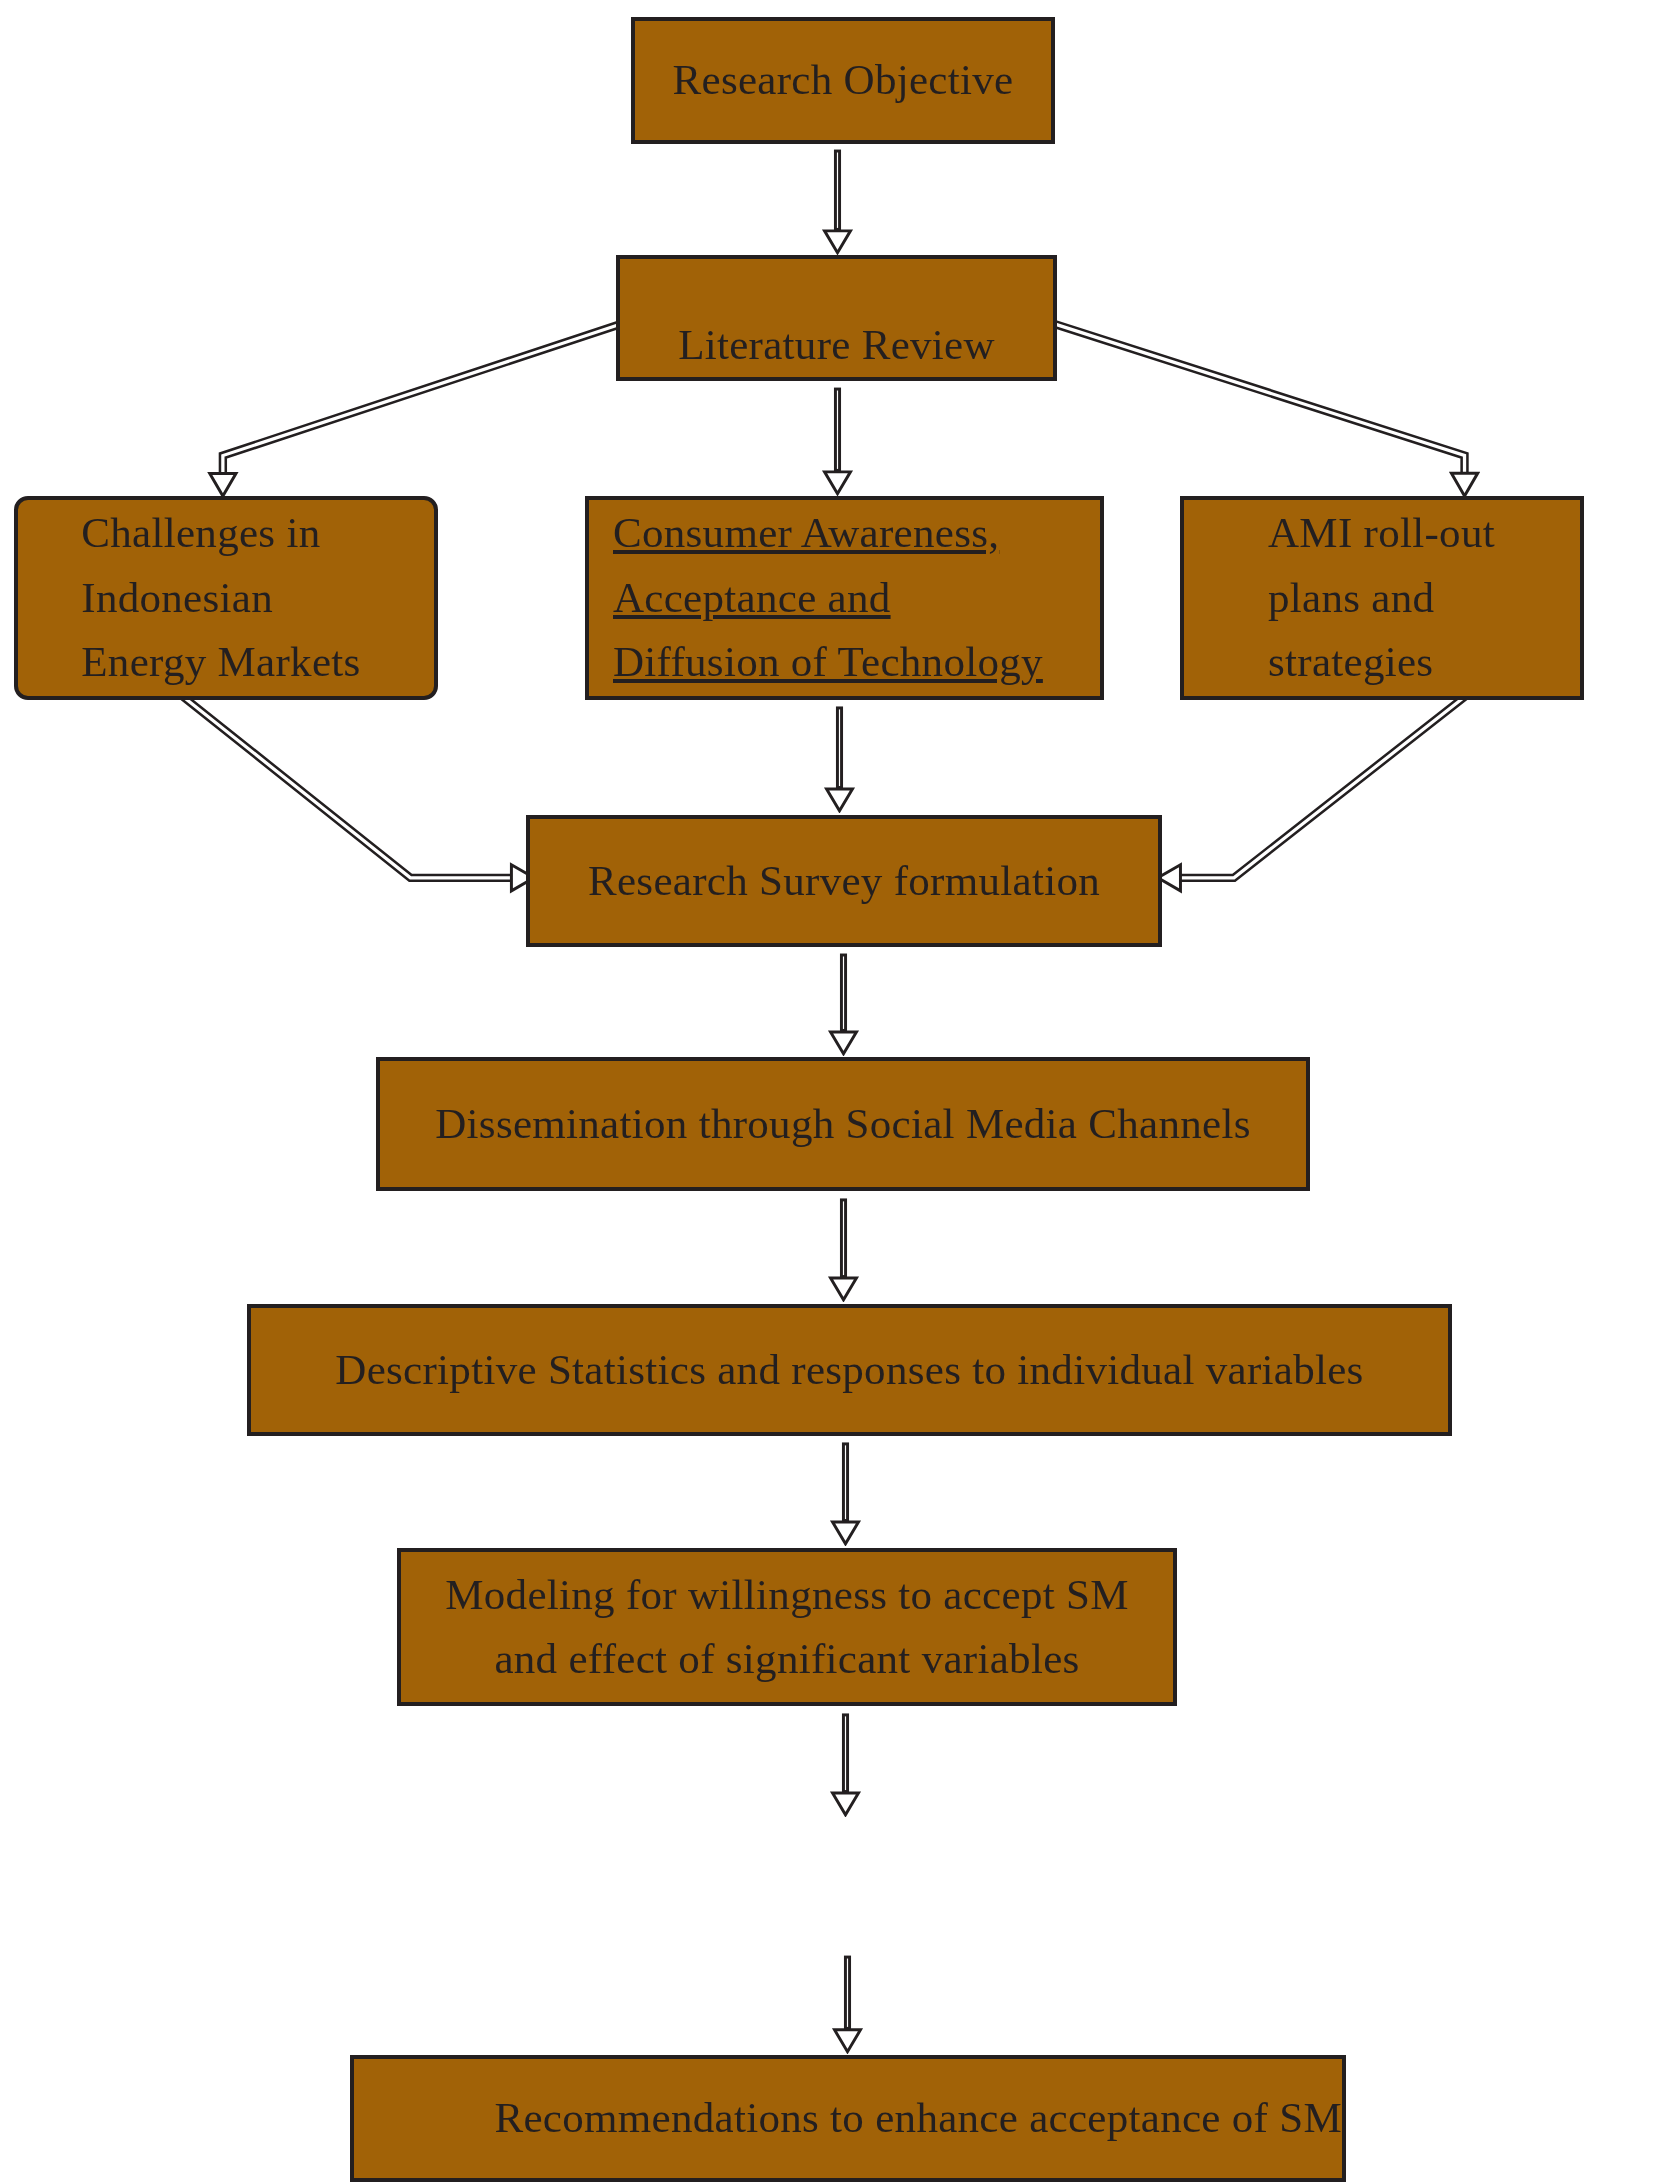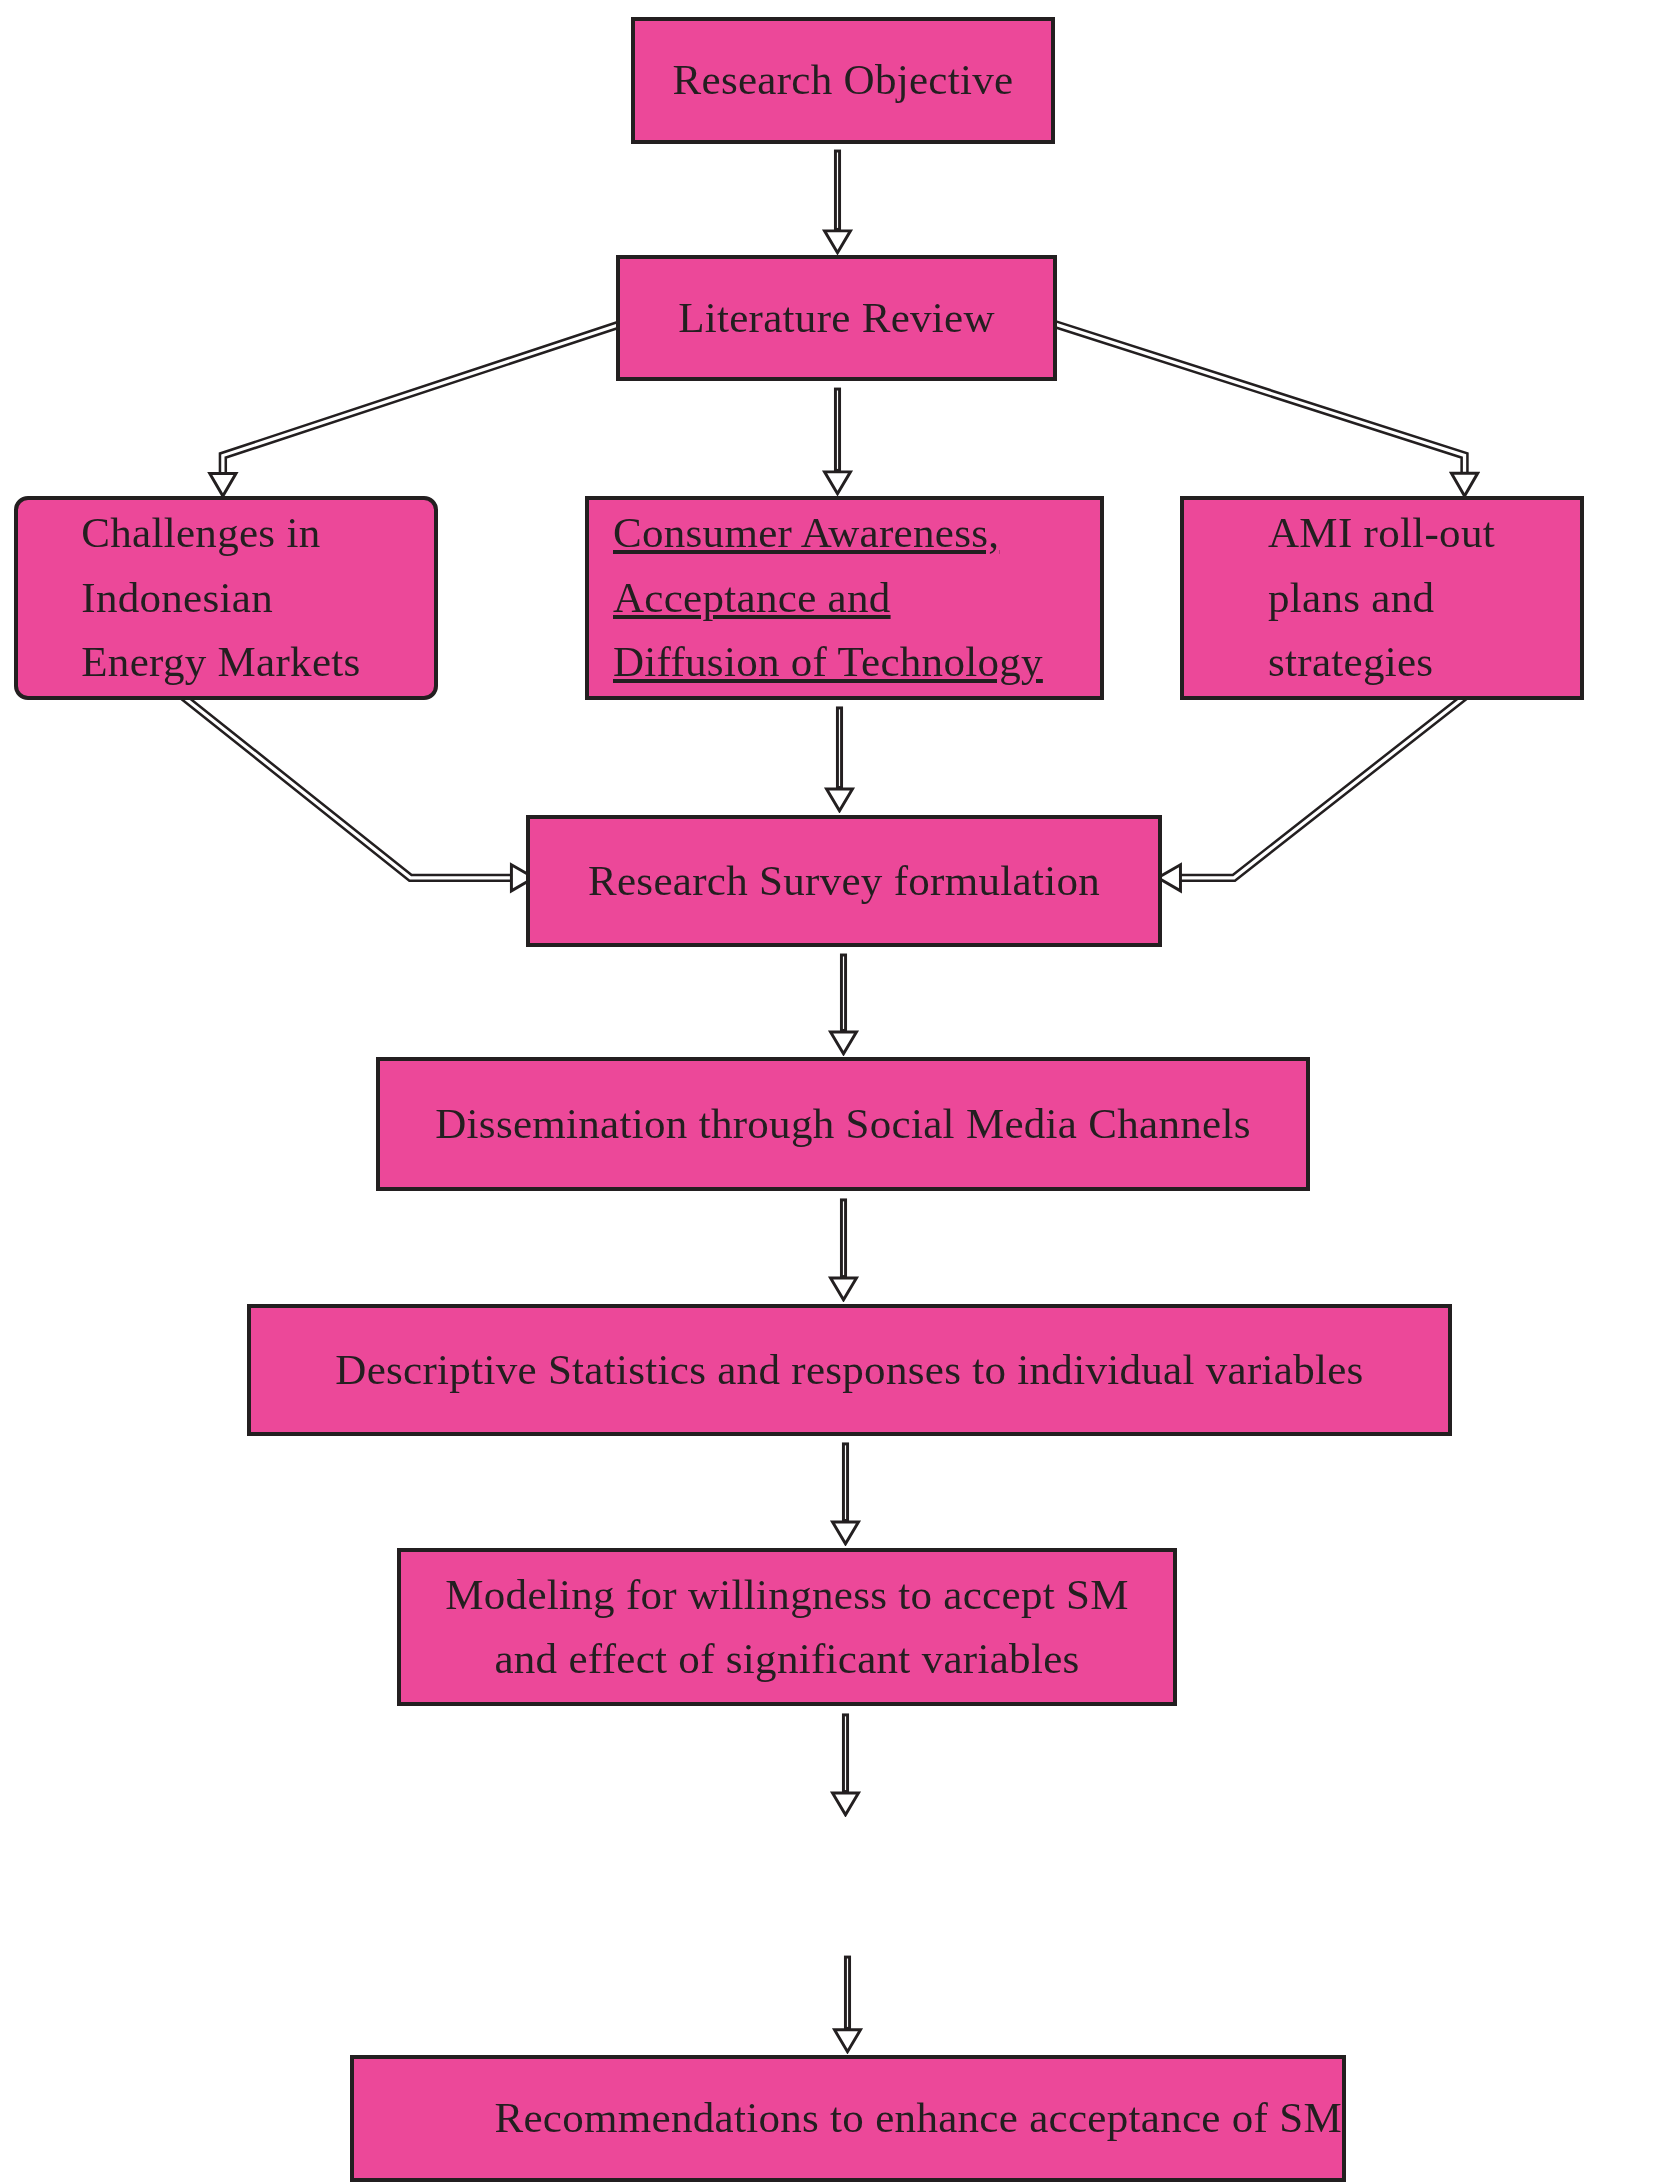--- a/index.html
+++ b/index.html
@@ -10,21 +10,21 @@
     height: 2183px;
     background: #ffffff;
     font-family: "Liberation Serif", "DejaVu Serif", serif;
     color: var(--line);
     overflow: hidden;
   }
   .node {
     position: absolute;
     box-sizing: border-box;
     border: 4.2px solid var(--line);
-    background: #ec4899;
+    background: #a16207;
     z-index: 2;
     display: flex;
     align-items: center;
     justify-content: center;
     font-size: 43px;
     line-height: 1.5;
     letter-spacing: 0.3px;
   }
   .node span {
     white-space: pre-line;
@@ -43,21 +43,21 @@
 </style>
 </head>
 <body style="background: rgb(255, 255, 255);">
 
 <div id="page">
 
   <div class="node" style="left:631px; top:16.7px; width:424px; height:127px;">
     <span>Research Objective</span>
   </div>
 
-  <div class="node" style="left:616px; top:255px; width:441px; height:126px;">
+  <div class="node" style="left:616px; top:255px; width:441px; height:126px;align-items:flex-end;">
     <span>Literature Review</span>
   </div>
 
   <div class="node align-left" style="left:14.3px; top:496px; width:424px; height:204px; padding-left:63px;border-radius:14px;">
     <span>Challenges in
 Indonesian
 Energy Markets</span>
   </div>
 
   <div class="node align-left" style="left:585px; top:496px; width:519px; height:204px; padding-left:24px;text-decoration:underline;">

